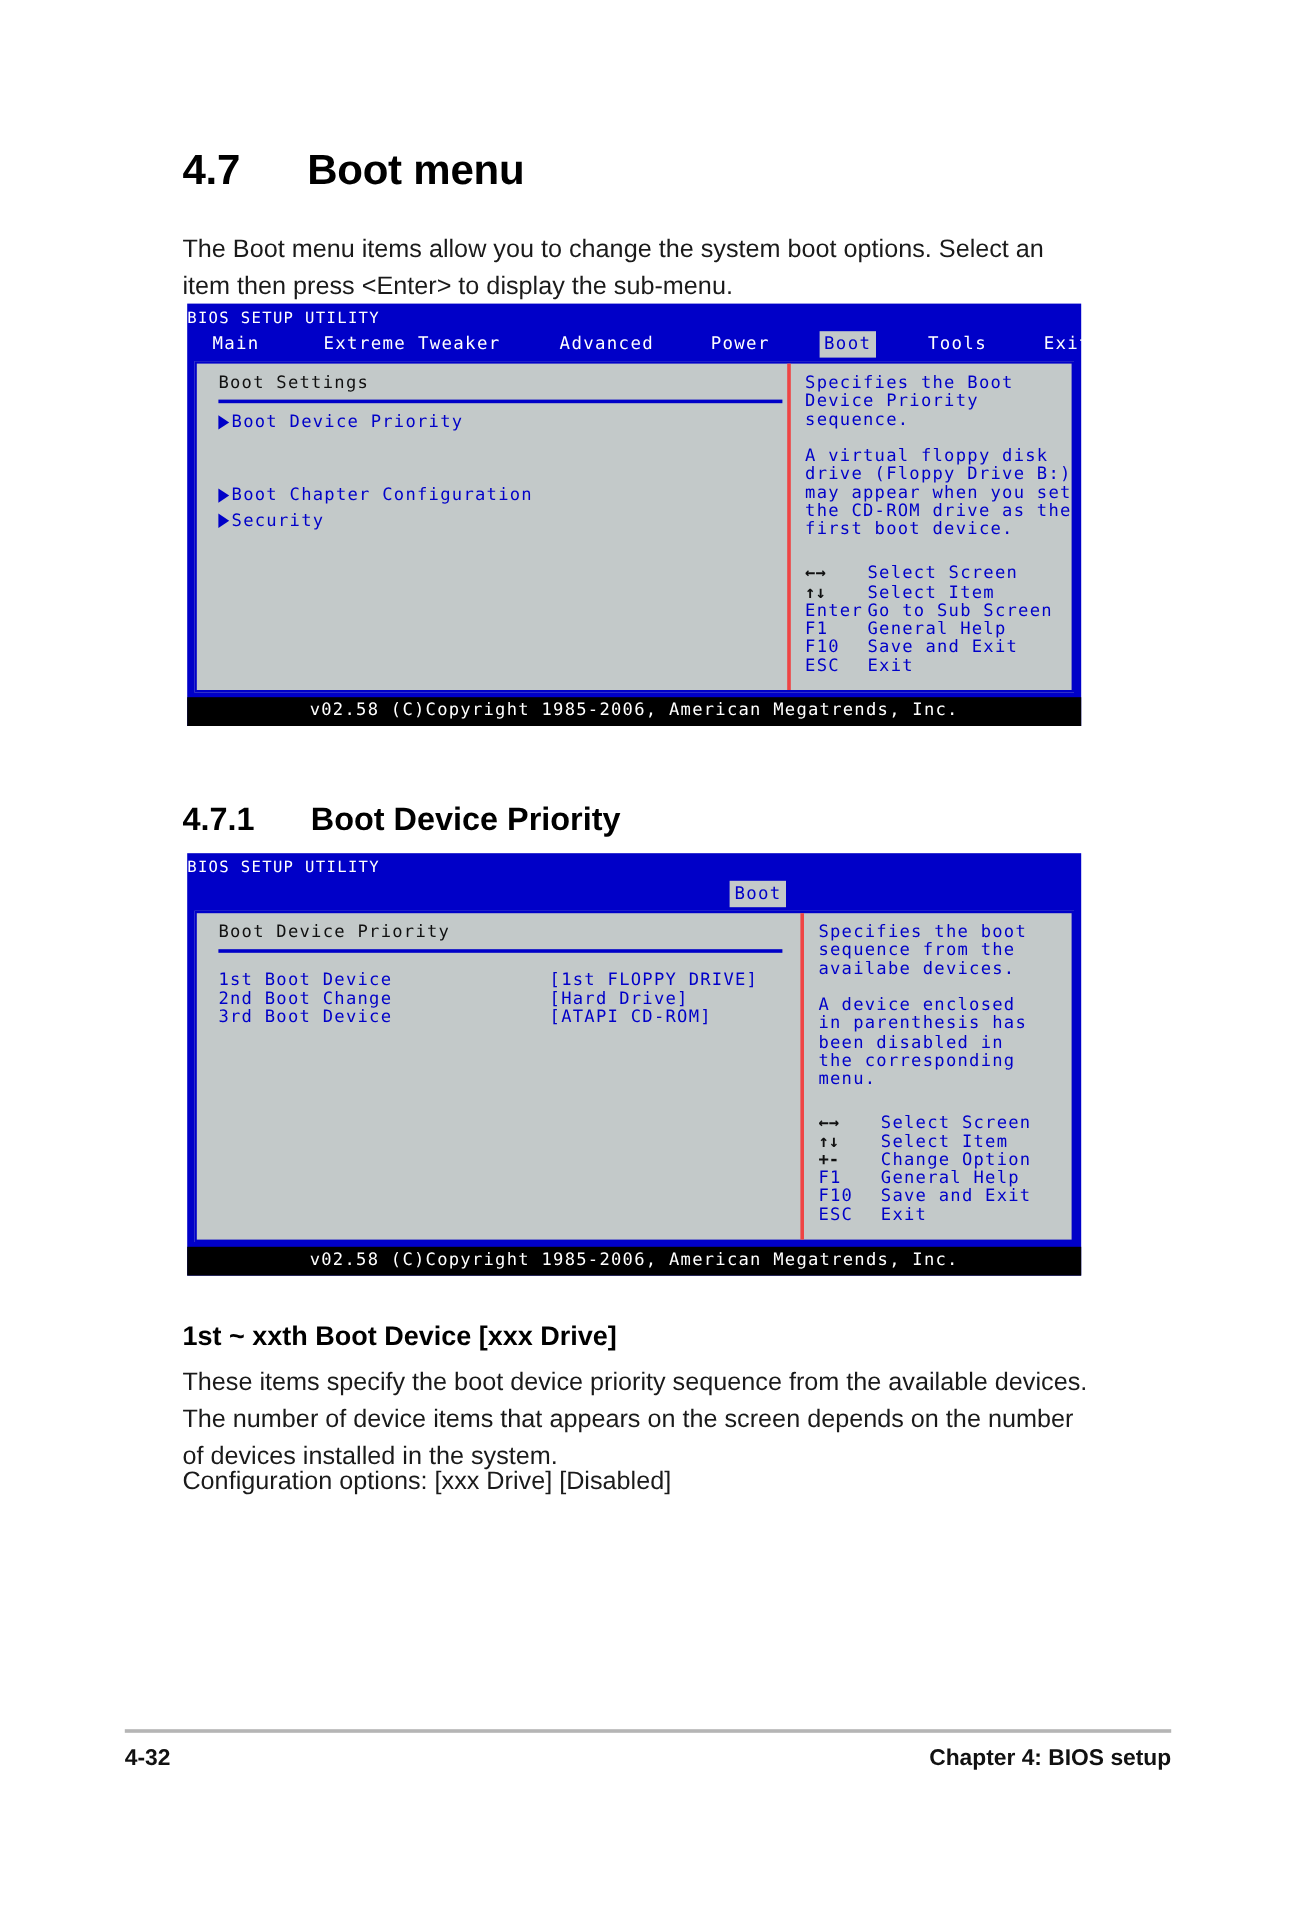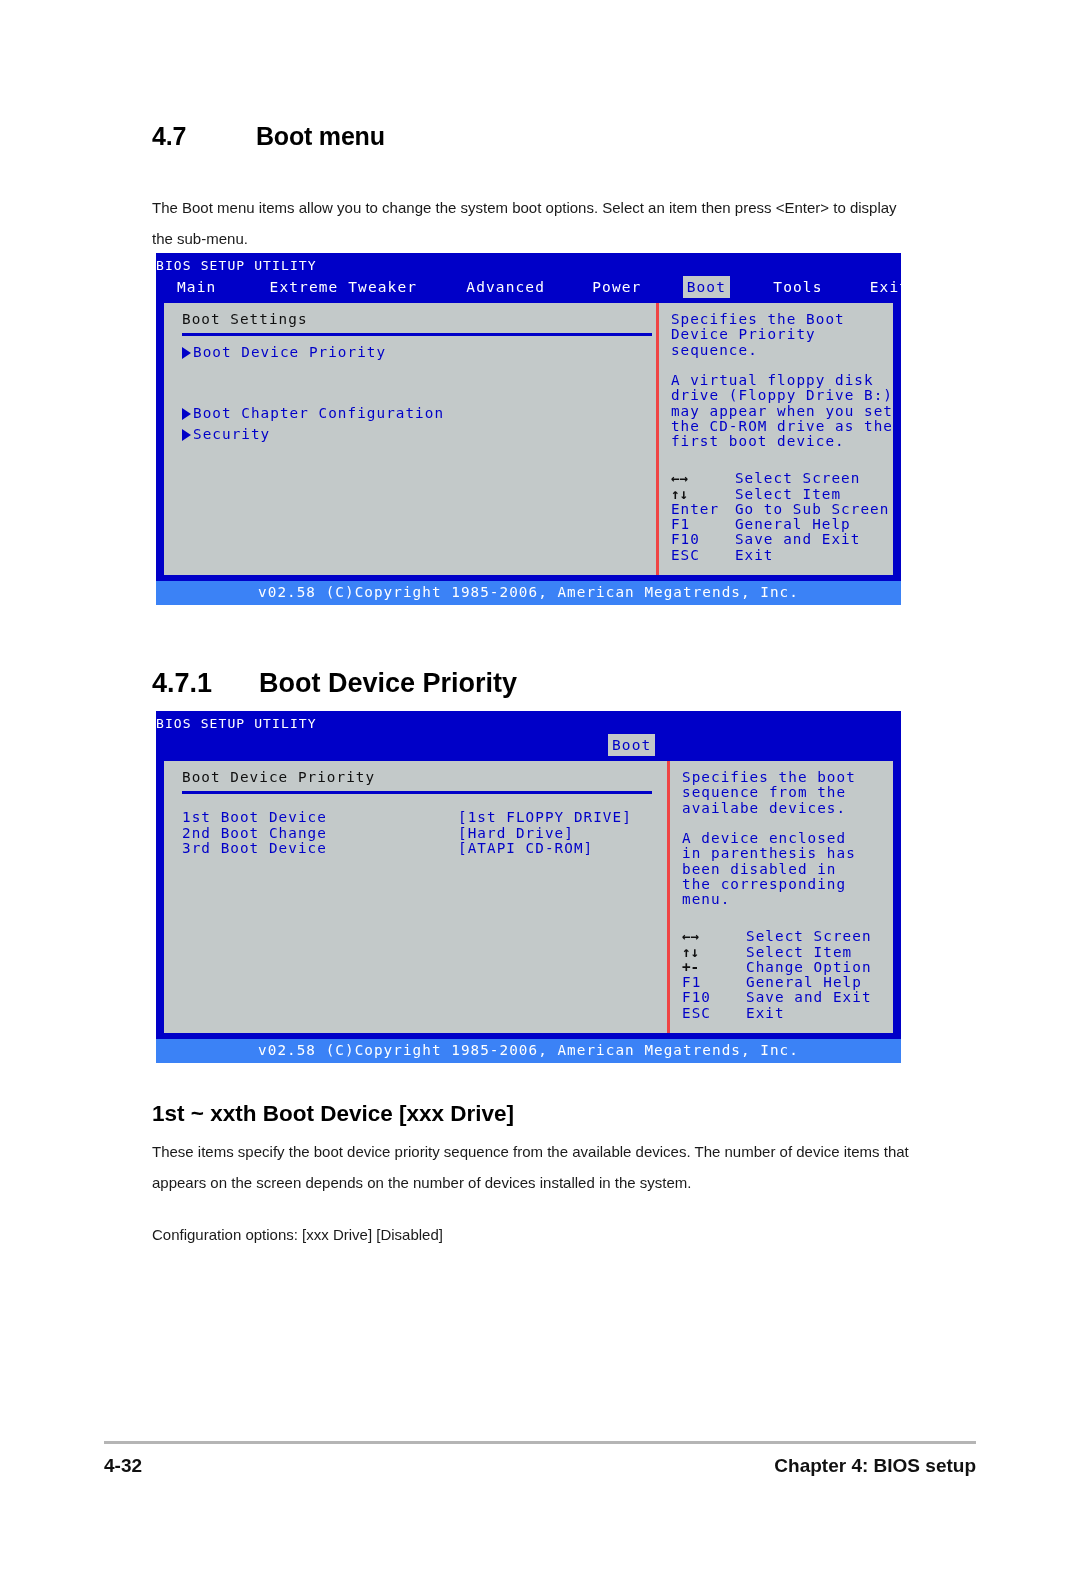--- a/index.html
+++ b/index.html
@@ -23,38 +23,38 @@
     position: absolute;
     left: 152px;
     display: flex;
     align-items: baseline;
     font-weight: bold;
     color: #000;
   }
   .sec-head .num { display: inline-block; }
   .sec-head .ttl { display: inline-block; }
 
-  #h-47 { top: 122px; font-size: 25px; letter-spacing: -0.2px; }
+  #h-47 { top: 122px; font-size: 35px; letter-spacing: -0.2px; }
   #h-47 .num { width: 104px; }
   #h-471 { top: 668px; font-size: 27px; }
   #h-471 .num { width: 107px; }
 
   .subhead {
     position: absolute;
     left: 152px;
     font-size: 22.5px;
     font-weight: bold;
   }
   #sub-boot-device { top: 1101px; }
 
   .para {
     position: absolute;
     left: 152px;
     width: 760px;
-    font-size: 15px;
+    font-size: 21px;
     line-height: 31px;
     color: #1a1a1a;
   }
   #p-intro { top: 192px; }
   #p-body  { top: 1136px; }
   #p-config{ top: 1219px; }
 
   
   .footer-rule {
     position: absolute;
@@ -196,27 +196,27 @@
   .legend { position: absolute; left: 12px; bottom: 12px; }
   .legend .lrow { display: block; white-space: pre; line-height: 15.3px; }
   .legend .gl {
     display: inline-block;
     width: 52px;
     color: #101010;
     font-weight: bold;
     letter-spacing: 0px;
   }
   .legend .kk { display: inline-block; width: 52px; color: #0000c8; }
-  .legend .lb { color: #0000c8; margin-left: 12px; }
+  .legend .lb { color: #0000c8; }
 
   .bios-footer {
     position: absolute;
     left: 0; right: 0; bottom: 0;
     height: 24px;
-    background: #3b82f6;
+    background: #000000;
     color: #ffffff;
     text-align: center;
     font-size: 14.3px;
     letter-spacing: 1.05px;
     line-height: 22px;
     white-space: pre;
     font-family: "DejaVu Sans Mono", "Liberation Mono", monospace;
   }
 
   .tab-row-2 {

